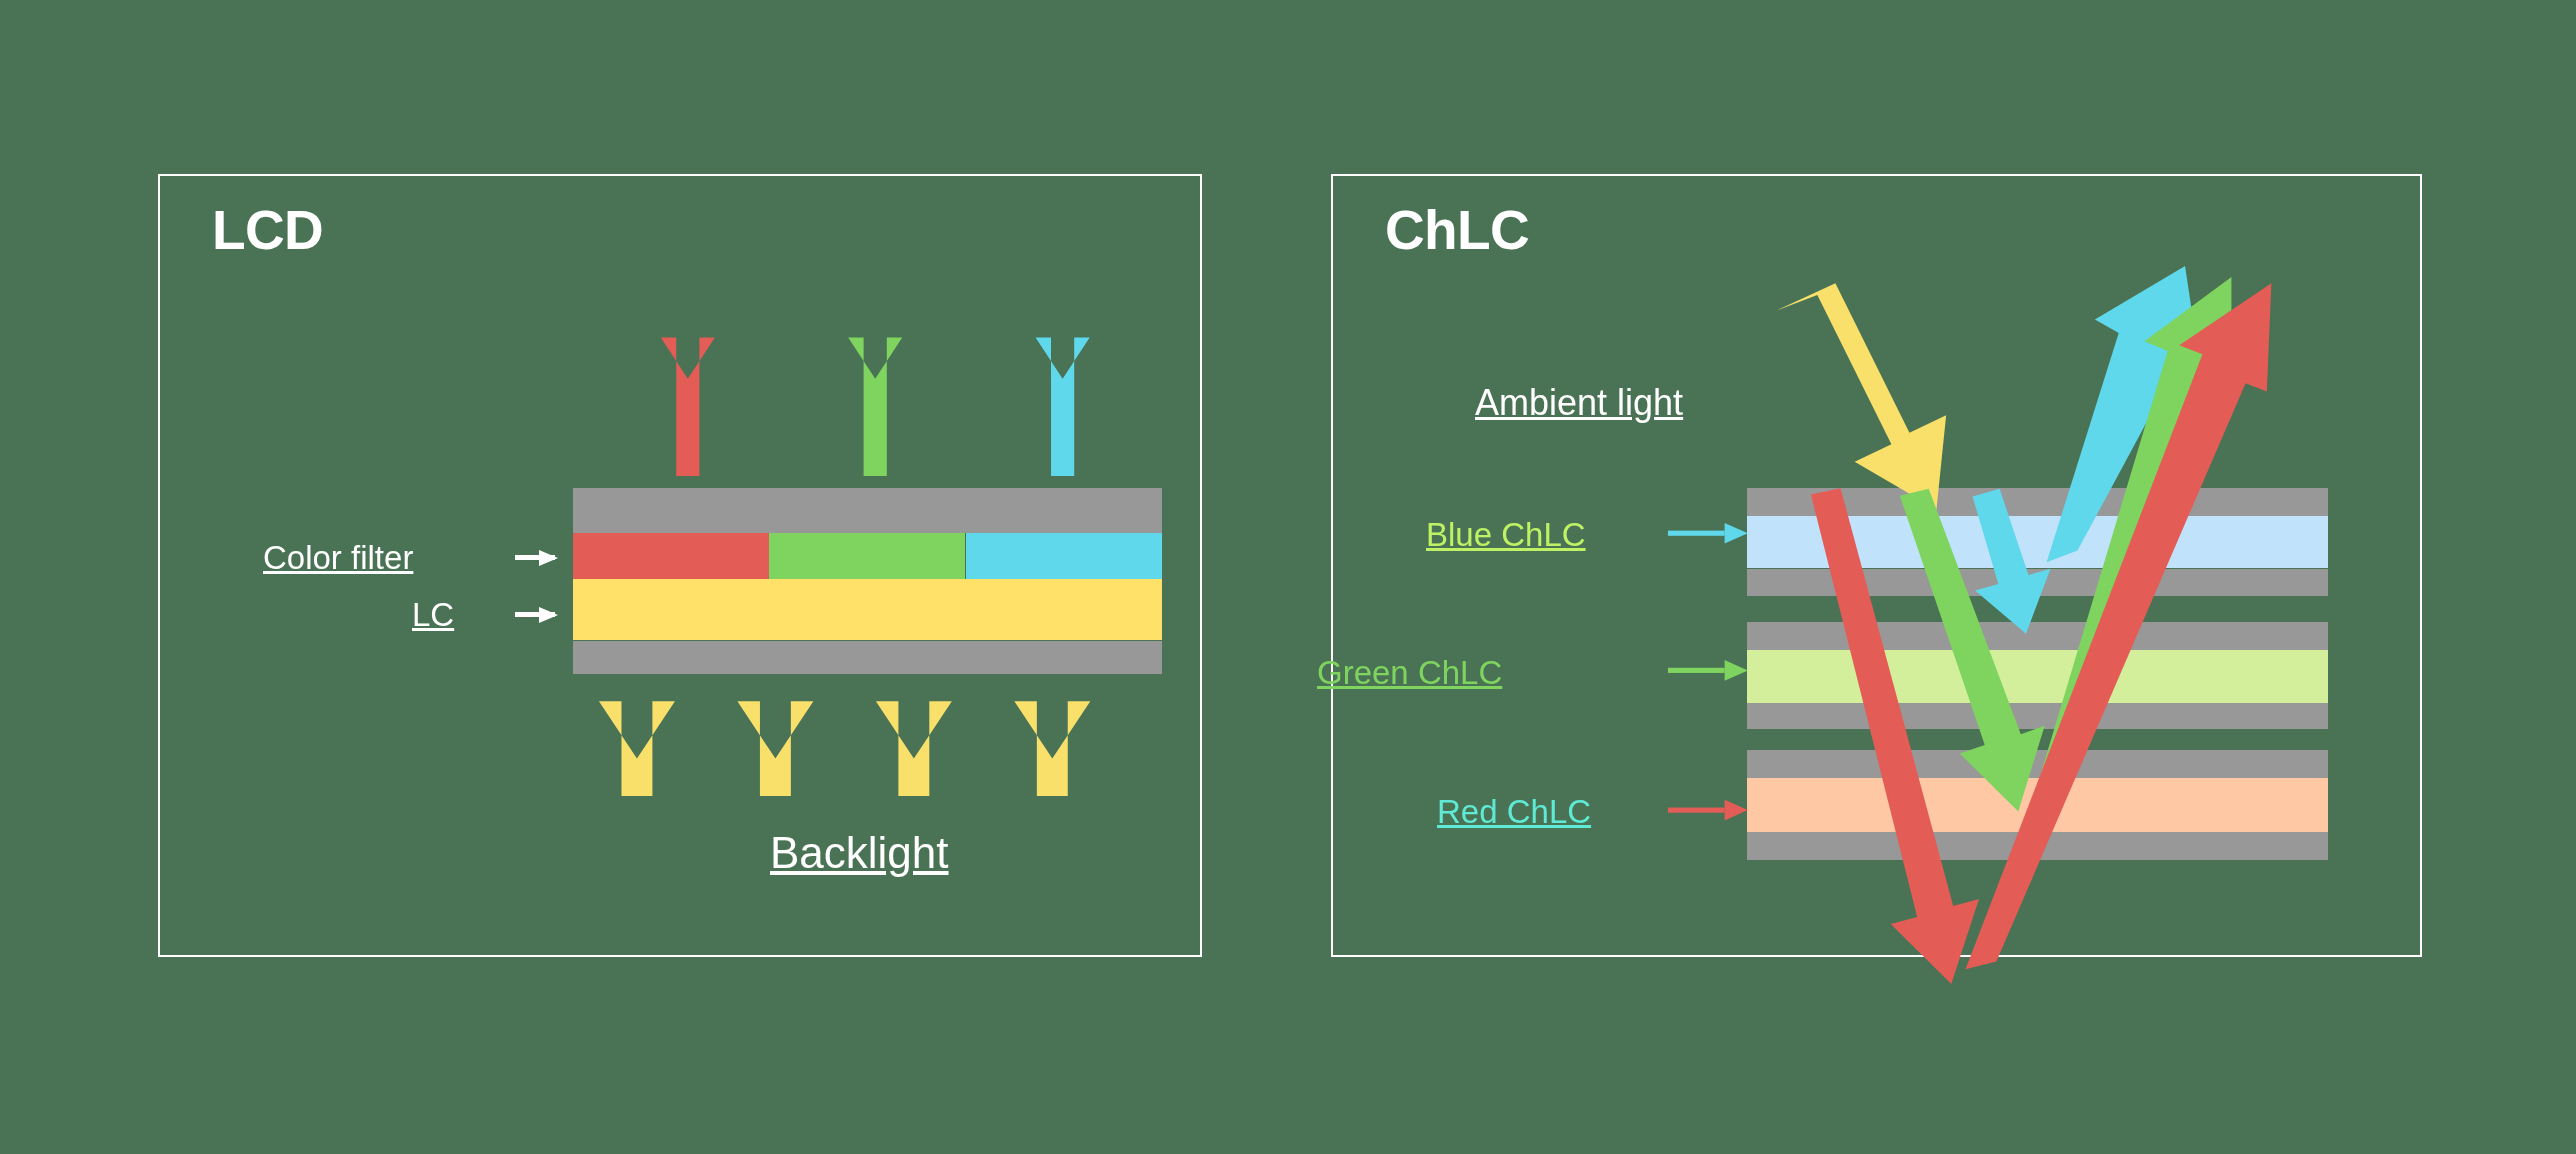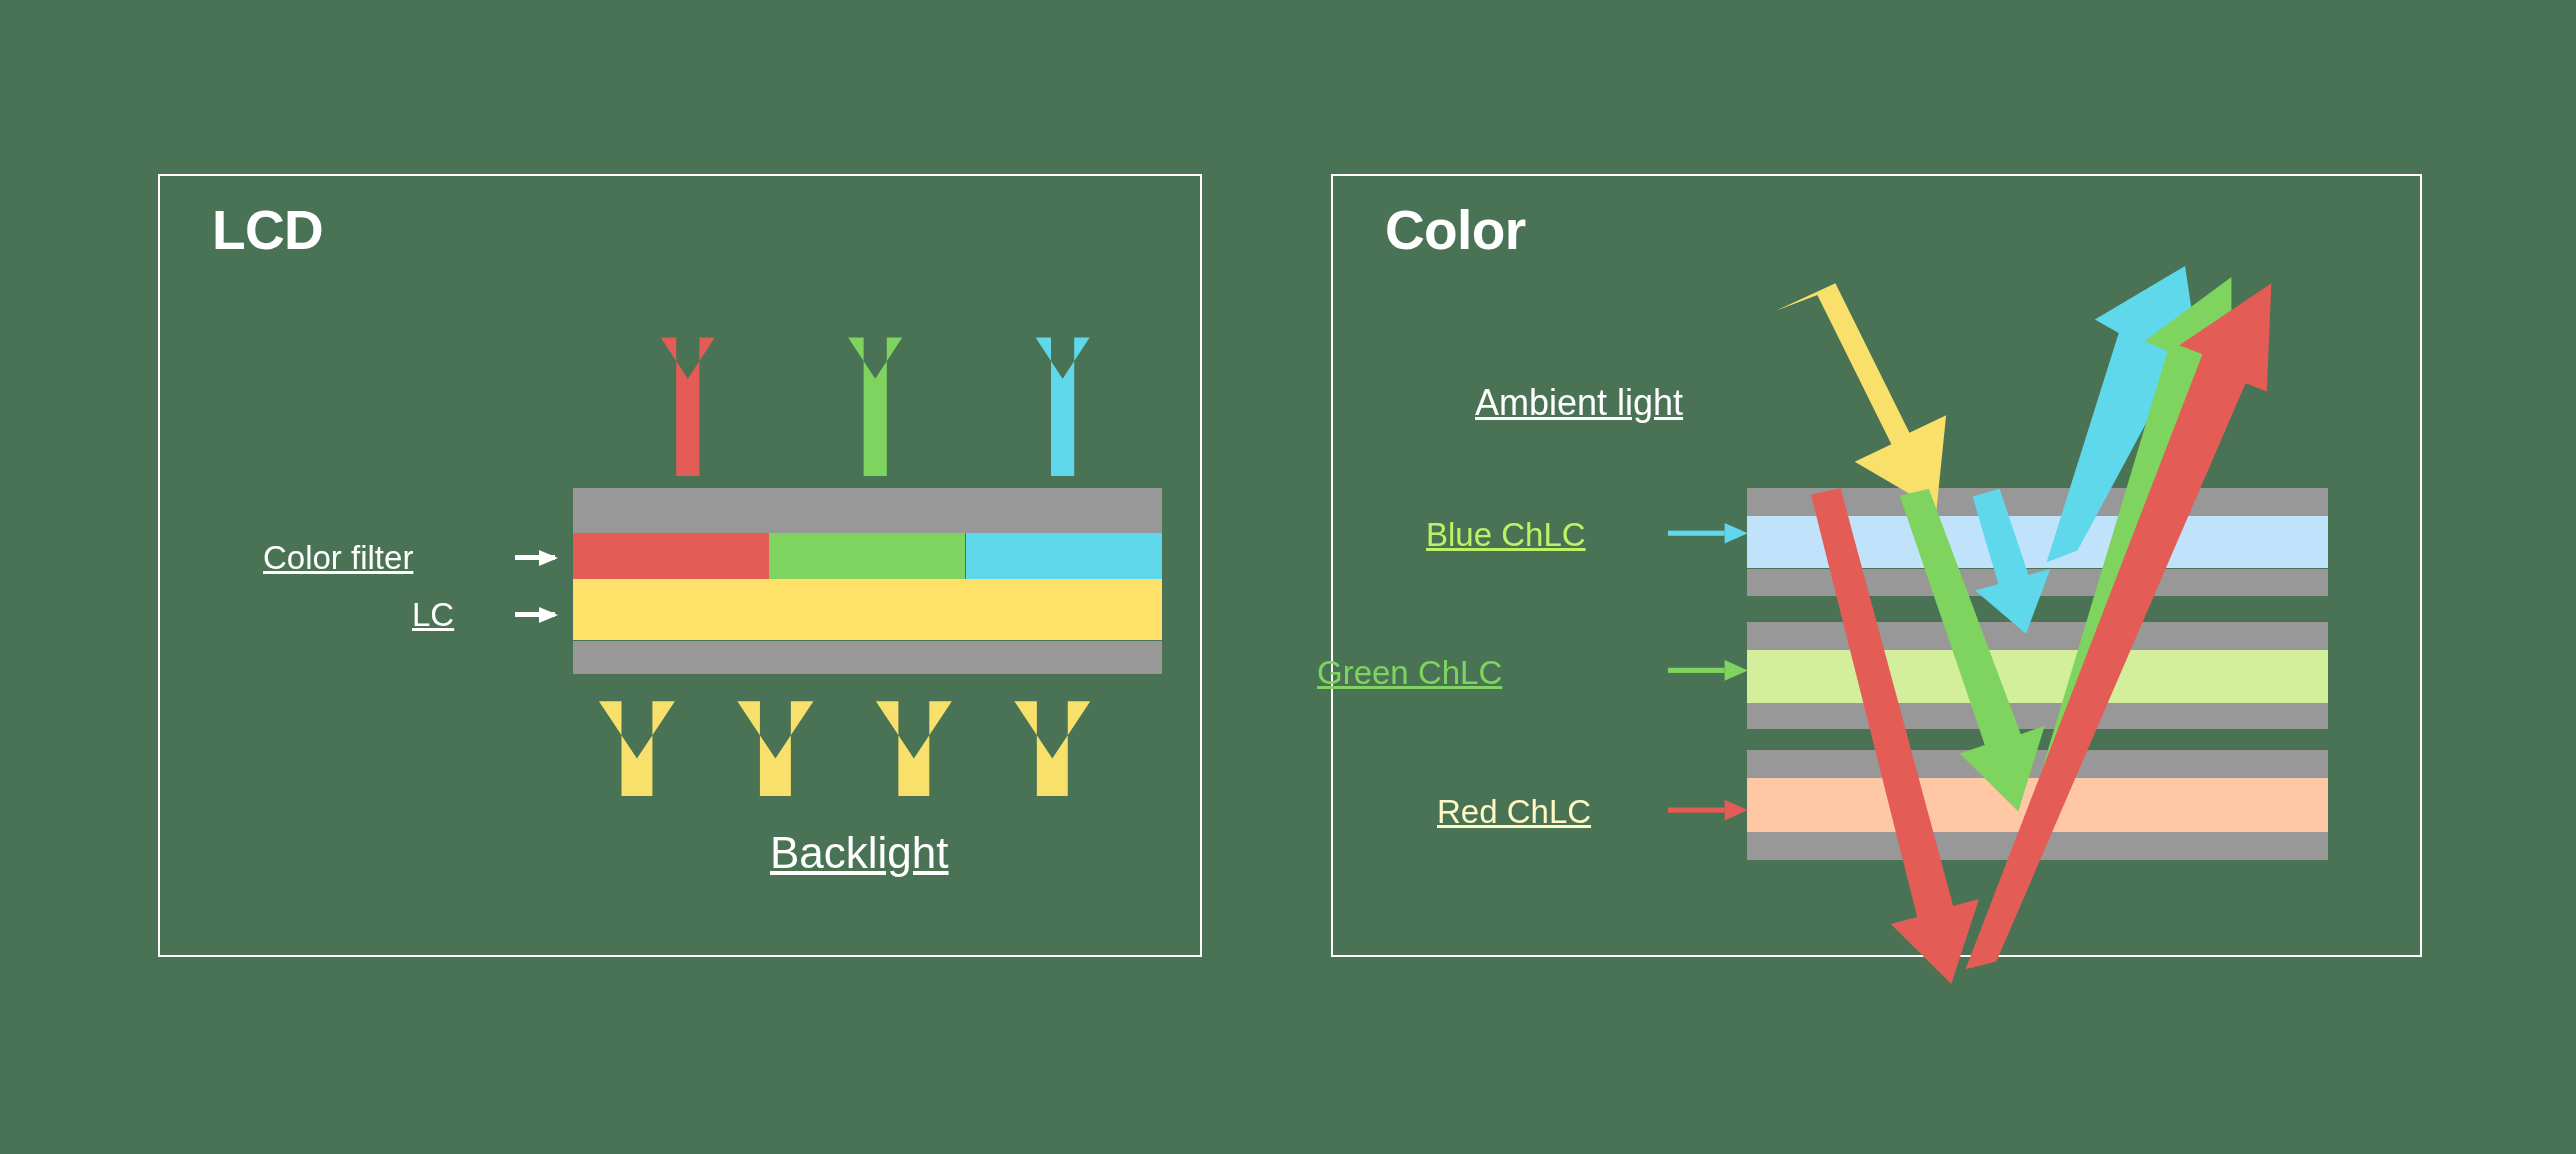--- a/index.html
+++ b/index.html
@@ -135,42 +135,42 @@
 
   <div class="label" style="left:263px; top:541px;">Color filter</div>
   <div class="leader" style="left:515px; top:555px; width:40px;"></div>
 
   <div class="label" style="left:412px; top:598px;">LC</div>
   <div class="leader" style="left:515px; top:612px; width:40px;"></div>
 
   <div class="label" style="left:770px; top:831px; font-size:44px;">Backlight</div>
 
   <div class="panel" id="panel-chlcd">
-    <div class="panel-title">Color</div>
+    <div class="panel-title">ChLC</div>
   </div>
 
   <div id="chlcd-stack">
     <div class="ch-group ch-gray" id="ch-blue-top"></div>
     <div class="ch-group" id="ch-blue-layer"></div>
     <div class="ch-group ch-gray" id="ch-blue-bottom"></div>
 
     <div class="ch-group ch-gray" id="ch-green-top"></div>
     <div class="ch-group" id="ch-green-layer"></div>
     <div class="ch-group ch-gray" id="ch-green-bottom"></div>
 
     <div class="ch-group ch-gray" id="ch-red-top"></div>
     <div class="ch-group" id="ch-red-layer"></div>
     <div class="ch-group ch-gray" id="ch-red-bottom"></div>
   </div>
 
   <div class="label" style="left:1475px; top:385px; font-size:36px;">Ambient light</div>
 
   <div class="label" style="left:1426px; top:518px; color:#bef264;">Blue ChLC</div>
   <div class="label" style="left:1317px; top:656px; color:#7ed45e;">Green ChLC</div>
-  <div class="label" style="left:1437px; top:795px; color:#fef9c3;text-align:center;">Red ChLC</div>
+  <div class="label" style="left:1437px; top:795px; color:#5eead4;text-align:center;">Red ChLC</div>
 
   <svg class="overlay" viewBox="0 0 4000 1792">
 
     <g>
       <polygon fill="#e35c55" points="1050,525 1086,525 1086,740 1110,740 1068,676 1026,740 1050,740" transform="rotate(180 1068 632)"></polygon>
     </g>
     <g>
       <polygon fill="#7ed45e" points="1341,525 1377,525 1377,740 1401,740 1359,676 1317,740 1341,740" transform="rotate(180 1359 632)"></polygon>
     </g>
     <g>

